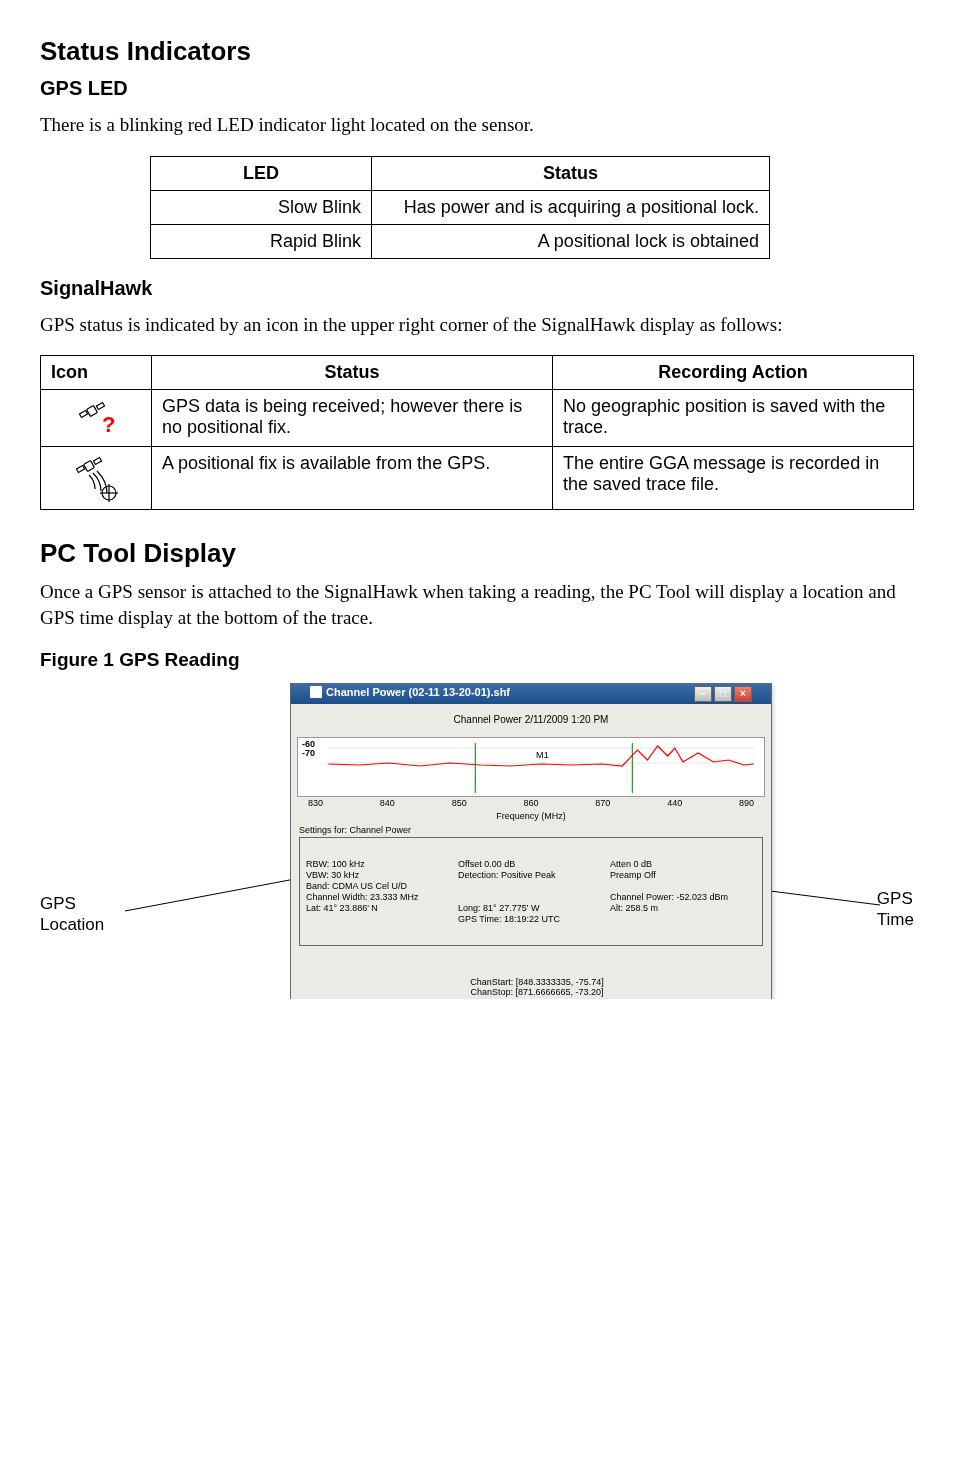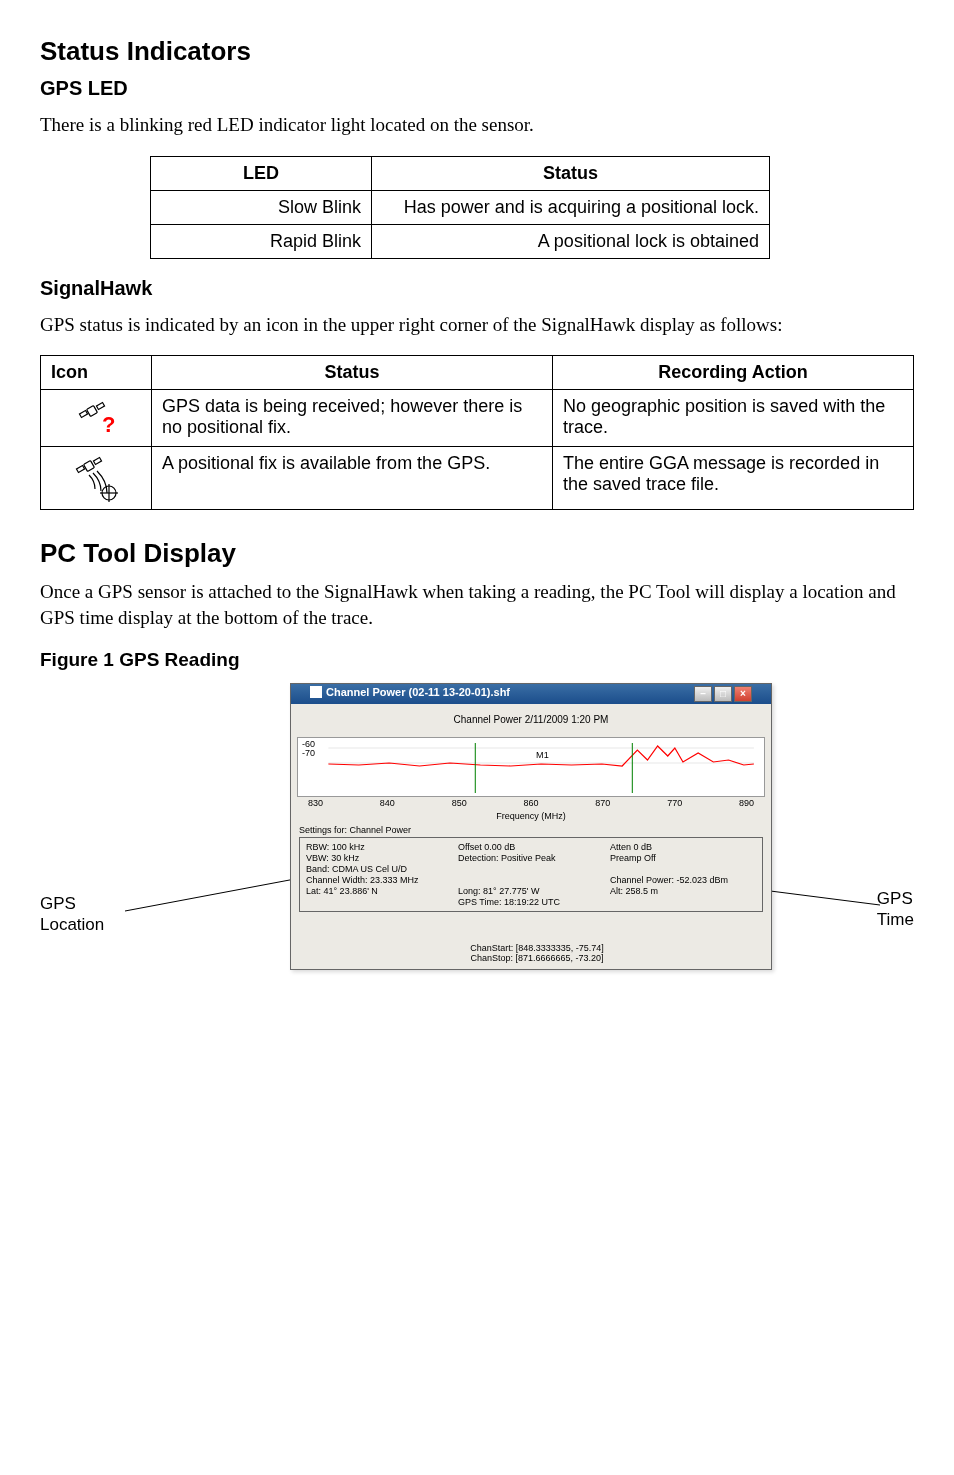--- a/index.html
+++ b/index.html
@@ -129,20 +129,21 @@
     border:1px solid #999;
     height: 58px;
     position:relative;
   }
   .axis-label-left {
     position:absolute;
     left:4px;
     top:2px;
     font-size:9px;
     line-height:1;
+    font-weight:bold;
   }
   .freq-axis {
     text-align:center;
     font-size:9px;
     padding:1px 0 2px 0;
   }
   .ticks {
     position:absolute;
     bottom:-12px;
     left:10px;
@@ -151,21 +152,21 @@
     justify-content:space-between;
     font-size:9px;
   }
   .settings-head {
     padding: 2px 8px;
     font-size:9px;
   }
   .settings-grid {
     margin: 0 8px 4px 8px;
     border:1px solid #666;
-    padding: 4px 6px;
+    padding: 21px 6px;
     font-size:9px;
     display:grid;
     grid-template-columns: 1fr 1fr 1fr;
     row-gap:1px;
     column-gap: 6px;
   }
   .chan-lines {
     text-align:center;
     font-size:9px;
     padding:0 0 6px 12px;
@@ -298,21 +299,21 @@
         <text x="235" y="20" font-size="9" fill="#000">M1</text>
         <line x1="175" y1="5" x2="175" y2="55" stroke="#008000" stroke-width="1"></line>
         <line x1="330" y1="5" x2="330" y2="55" stroke="#008000" stroke-width="1"></line>
       </svg>
       <div class="ticks">
         <span>830</span>
         <span>840</span>
         <span>850</span>
         <span>860</span>
         <span>870</span>
-        <span>770</span>
+        <span>440</span>
         <span>890</span>
       </div>
     </div>
     <div class="freq-axis" style="margin-top:13px;">Frequency (MHz)</div>
 
     <div class="settings-head">Settings for: Channel Power</div>
     <div class="settings-grid">
       <span>RBW: 100 kHz</span>
       <span>Offset 0.00 dB</span>
       <span>Atten 0 dB</span>

